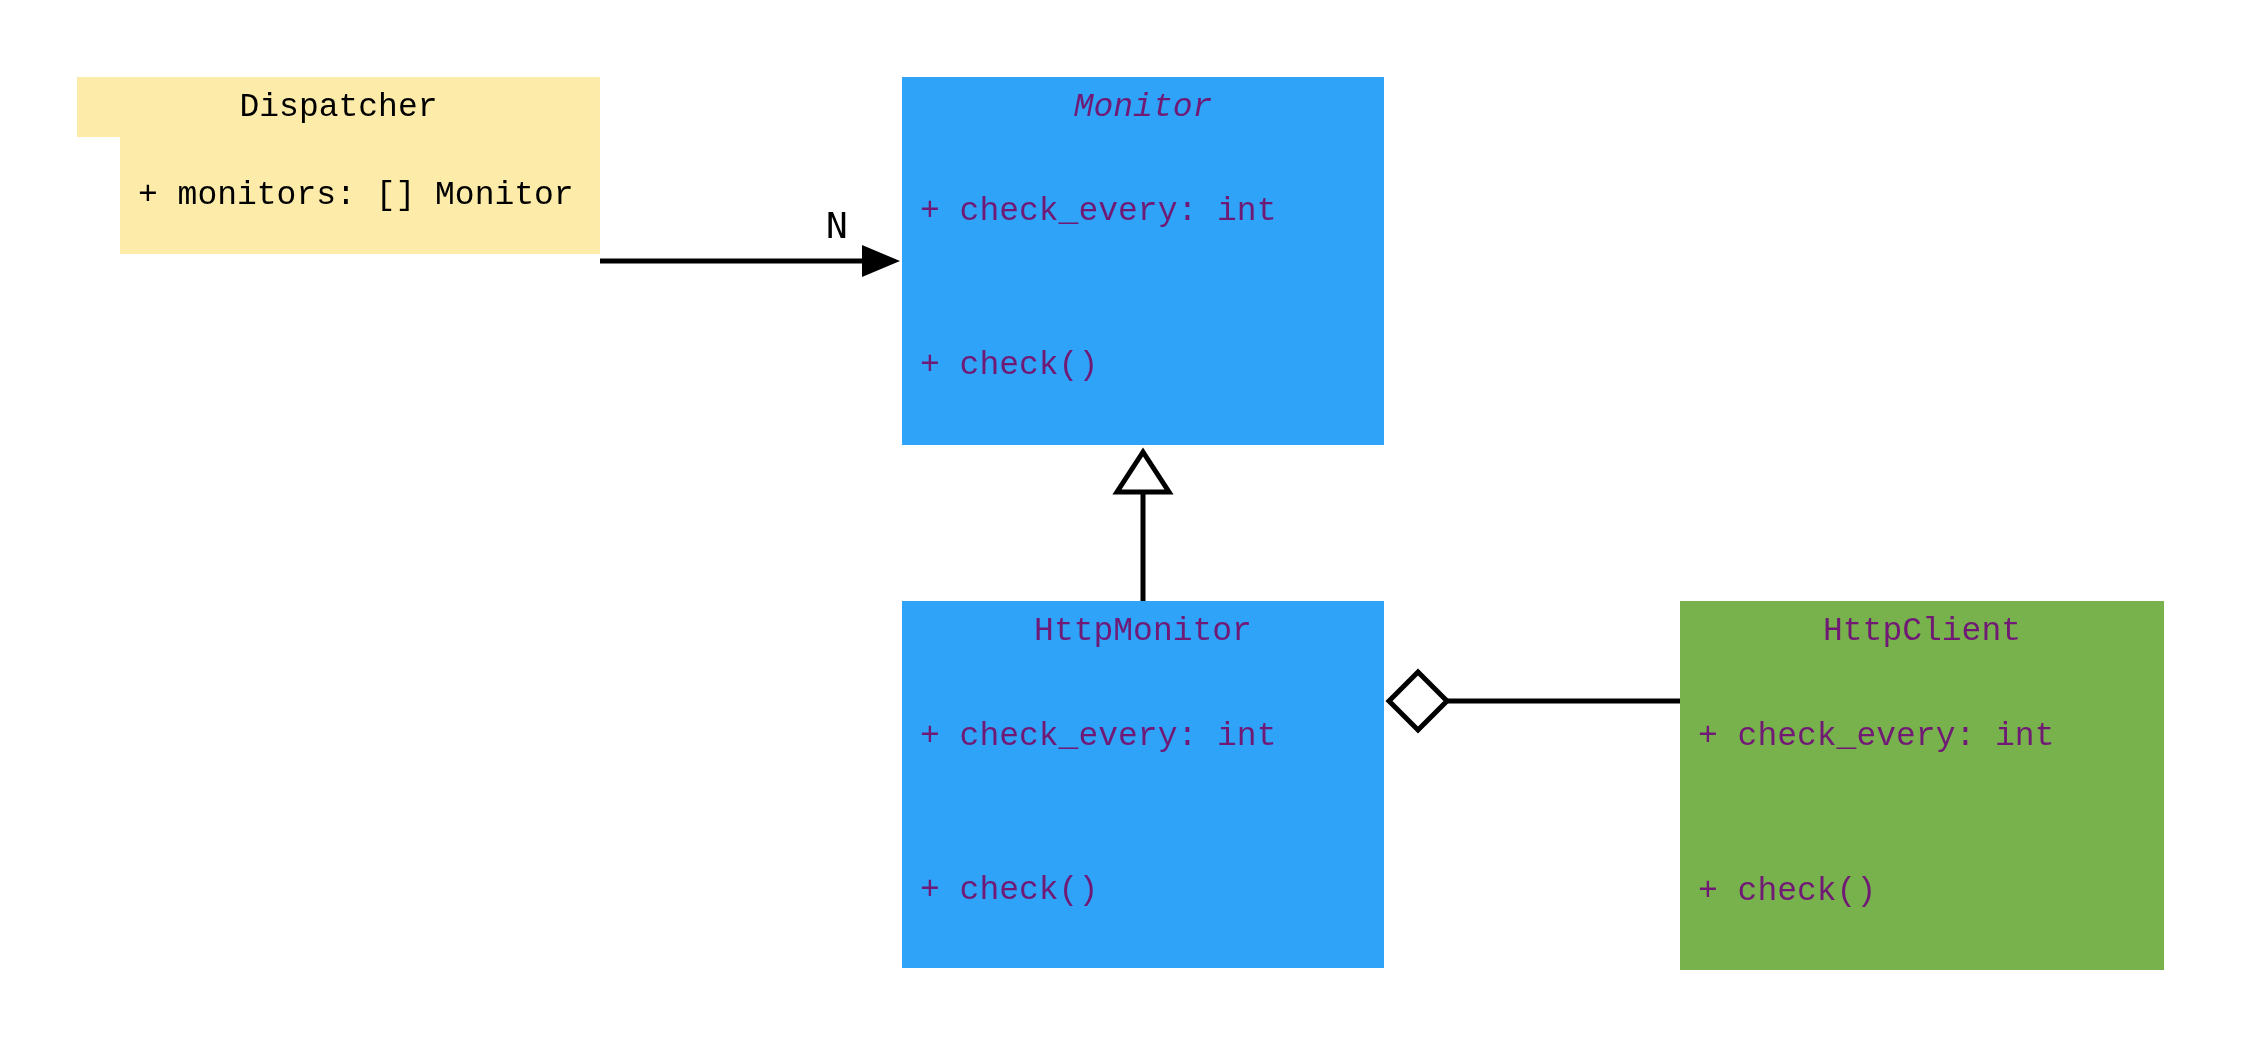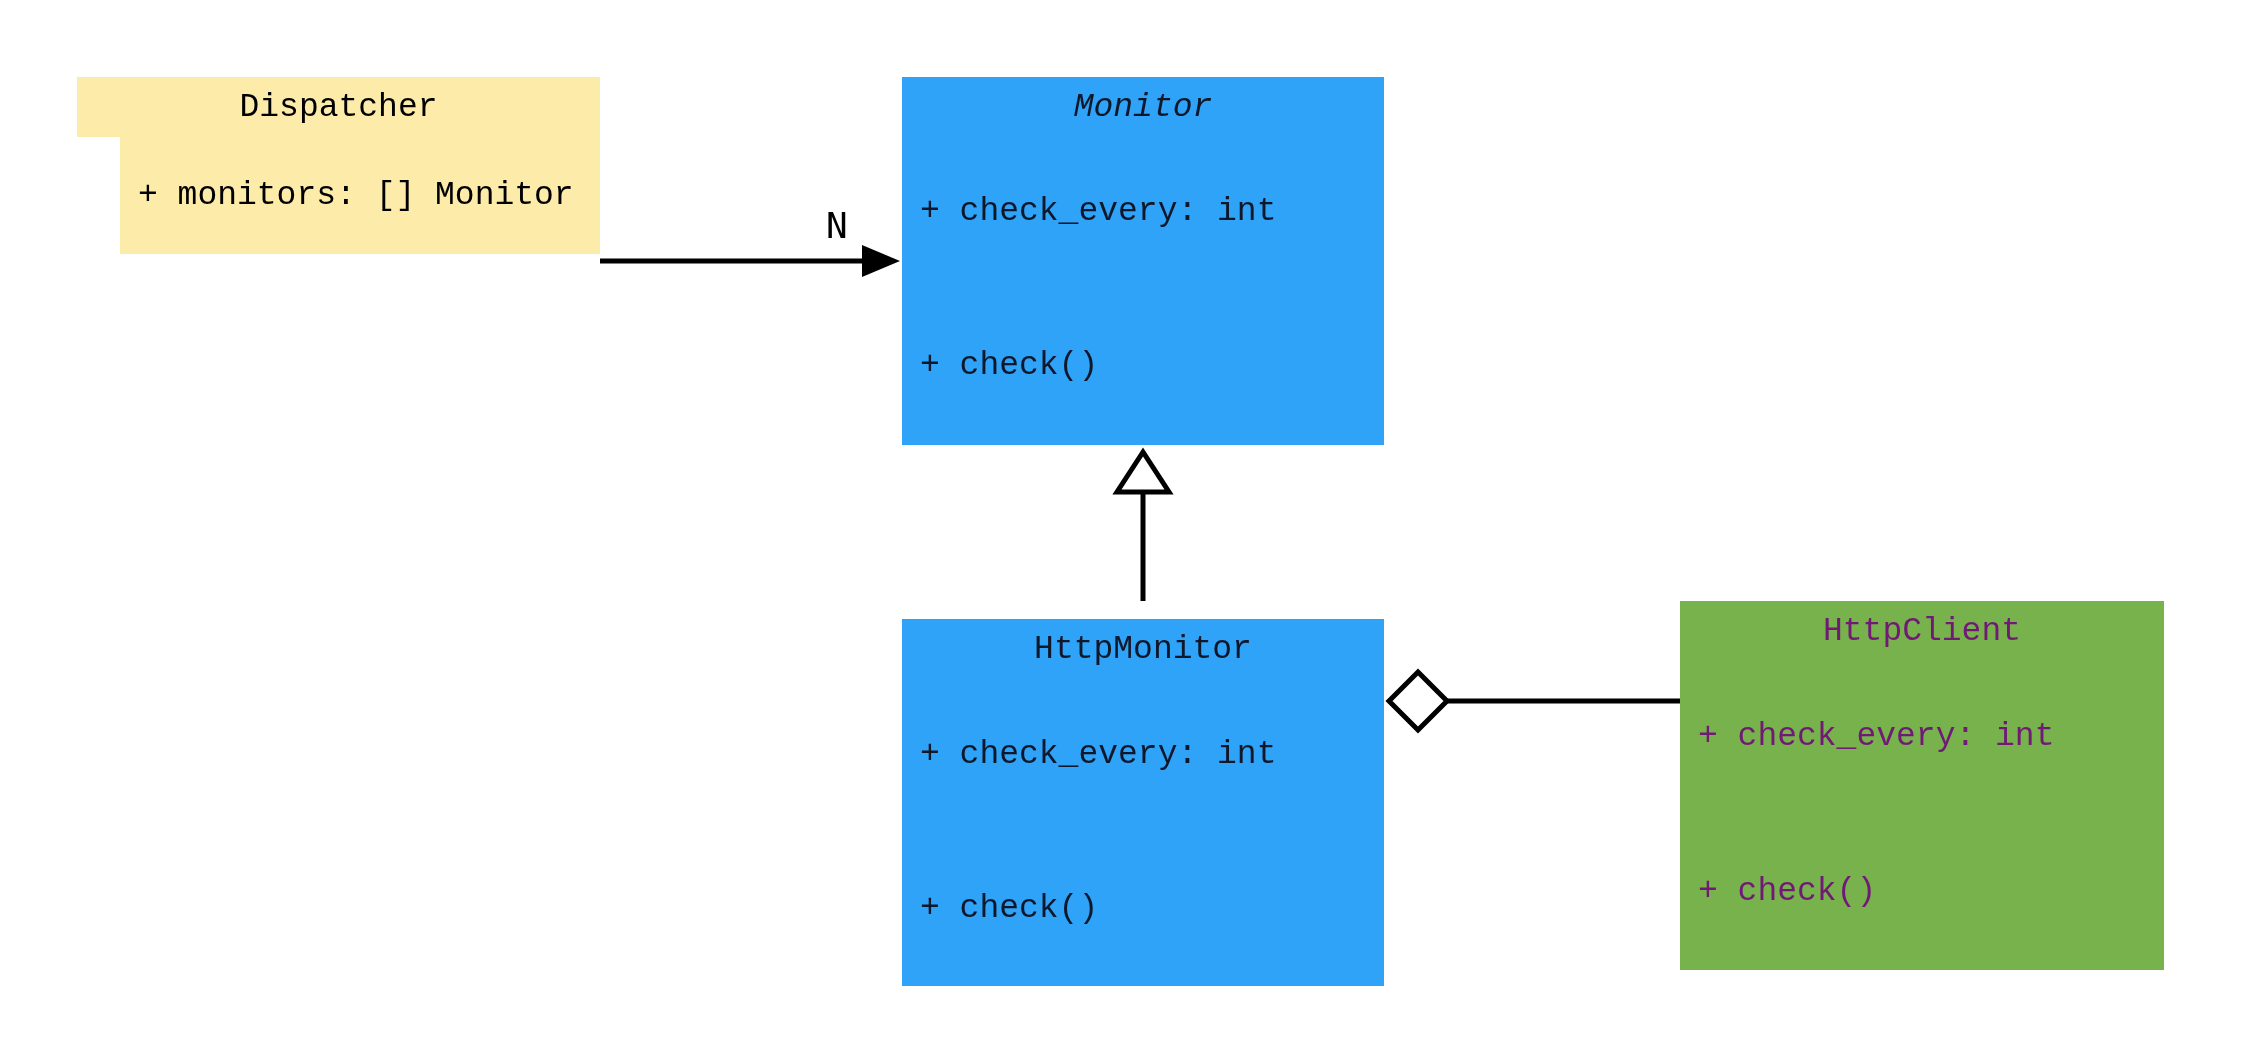--- a/index.html
+++ b/index.html
@@ -34,33 +34,33 @@
   }
   .attr-compartment, .method-compartment {
     padding-left: 18px;
     white-space: pre-line;
     line-height: 36px;
   }
   .method-compartment { flex: 1 1 auto; }
 
   
   .c-yellow .compartment { background: #FDEBA9; color: #000000; }
-  .c-blue   .compartment { background: #2FA3F7; color: #0f172a; }
+  .c-blue   .compartment { background: #2FA3F7; color: #701a75; }
   .c-green  .compartment { background: #78B24C; color: #701a75; }
 
   .abstract-title { font-style: italic; }
 
   
   #class-dispatcher { left: 77px;  top: 77px;  width: 523px; height: 368px; }
   #class-dispatcher .attr-compartment { flex: 0 0 117px; margin-left: 43px; }
 
   #class-monitor { left: 902px; top: 77px; width: 482px; height: 368px; }
   #class-monitor .attr-compartment { flex: 0 0 149px; }
 
-  #class-http-monitor { left: 902px; top: 619px; width: 482px; height: 367px; }
+  #class-http-monitor { left: 902px; top: 601px; width: 482px; height: 367px; }
   #class-http-monitor .attr-compartment { flex: 0 0 152px; }
 
   #class-http-client { left: 1680px; top: 601px; width: 484px; height: 369px; }
   #class-http-client .attr-compartment { flex: 0 0 152px; }
 
   #relations-layer {
     position: absolute;
     left: 0; top: 0;
     width: 2244px; height: 1048px;
   }

